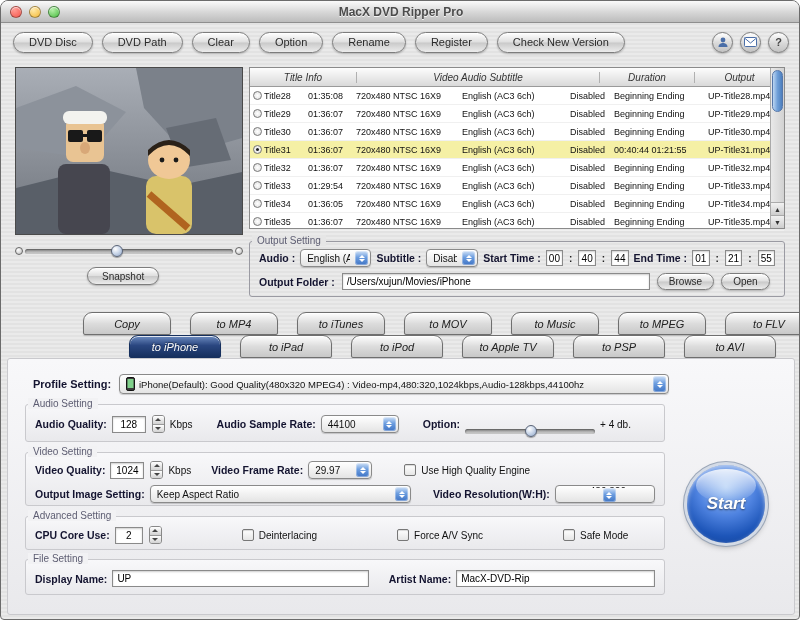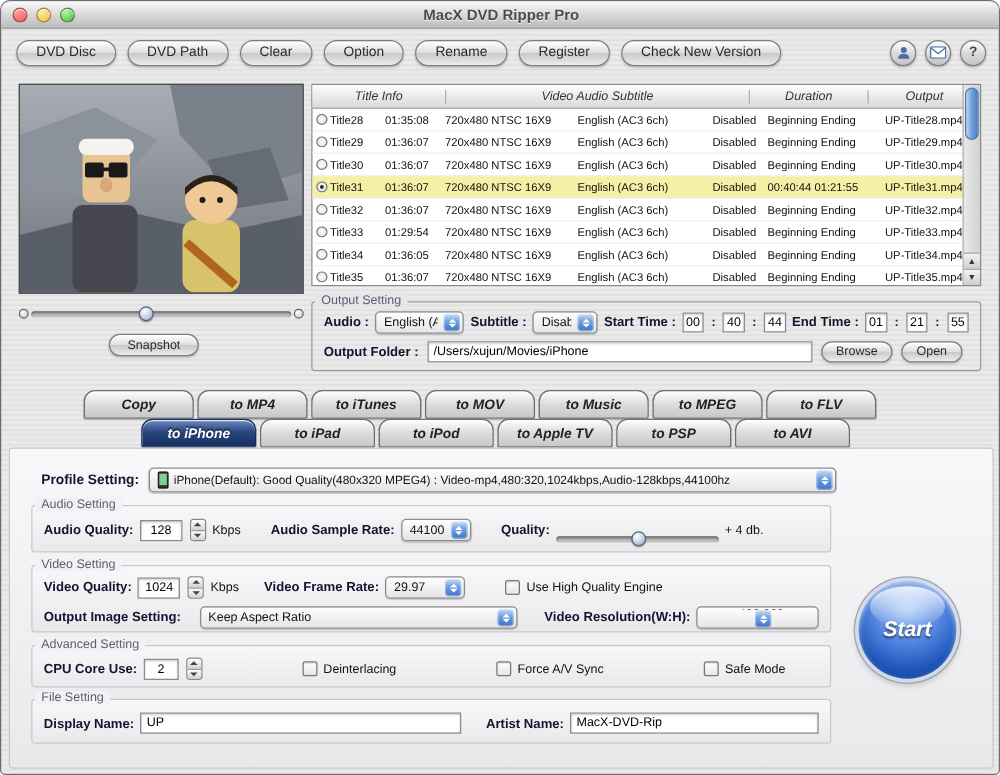--- a/index.html
+++ b/index.html
@@ -92,22 +92,22 @@
   .tbox{display:inline-flex;align-items:center;justify-content:center;width:21px;height:16px;border:1px solid #8a8a8a;box-sizing:border-box;
     background:#fff;box-shadow:inset 0 1px 2px rgba(0,0,0,.2);font-size:10px;}
   .colon{font-size:10px;font-weight:bold;color:#222;margin:0 1px;}
   .textinput{height:17px;border:1px solid #8a8a8a;box-sizing:border-box;background:#fff;box-shadow:inset 0 1px 2px rgba(0,0,0,.2);
     font-size:10px;font-family:"Liberation Sans",sans-serif;padding:0 4px;}
   .smallbtn{height:17px;padding:0 11px;font-size:10px;}
 
   
   .tabrow{position:absolute;display:flex;gap:3px;}
   .tab{width:88px;height:23px;display:flex;align-items:center;justify-content:center;box-sizing:border-box;
-    border:1px solid #6f6f6f;border-radius:9px 9px 2px 2px;font-size:11px;font-style:italic;font-weight:bold;color:#222;cursor:pointer;
-    background:linear-gradient(#fefefe,#dcdcdc 50%,#c8c8c8);box-shadow:0 1px 1px rgba(0,0,0,.2), inset 0 1px 0 rgba(255,255,255,.8);}
+    border:1px solid #6f6f6f;border-radius:9px 9px 2px 2px;font-size:11px;font-style:italic;font-weight:normal;color:#222;cursor:pointer;
+    background:linear-gradient(#fefefe,#dcdcdc 50%,#c8c8c8);box-shadow:0 1px 1px rgba(0,0,0,.2), inset 0 1px 0 rgba(255,255,255,.8);margin-left:16px;}
   .tabrow.r2 .tab{width:92px;}
   .tab.selected{background:linear-gradient(#6d8cc0,#2a4680 45%,#16305e);color:#fff;border-color:#16305e;text-shadow:0 -1px 1px rgba(0,0,0,.5);}
 
   .panel{left:6px;top:357px;width:788px;height:257px;background:linear-gradient(#f8f8fa,#e9e9ec);border:1px solid #c9c9cd;box-sizing:border-box;border-radius:3px;}
 
   
   .start{left:686px;top:464px;width:78px;height:78px;border-radius:50%;border:0;cursor:pointer;
     background:radial-gradient(circle at 50% 28%,#a6c8f5 0%,#4f83e0 42%,#1d55b8 72%,#0e3d92 100%);
     box-shadow:0 0 0 3px #d4dbe6, 0 0 0 4px #9aa6b8, 0 3px 7px rgba(0,0,0,.4), inset 0 2px 4px rgba(255,255,255,.55);
     color:#fff;font-size:17px;font-weight:bold;font-style:italic;display:flex;align-items:center;justify-content:center;
@@ -391,29 +391,29 @@
           <span>
             <i class="up"></i>
           </span>
           <span>
             <i class="dn"></i>
           </span>
         </span>
       <span class="val">Kbps</span>
       <span style="width:14px;"></span>
       <span class="lbl">Audio Sample Rate:</span>
-      <span class="combo" style="width:56px;">
+      <span class="combo" style="width:78px;">
         <span class="cval">44100</span>
         <span class="arrows">
             <i class="up"></i>
             <i class="dn"></i>
           </span>
       </span>
       <span style="width:14px;"></span>
-      <span class="lbl">Quality:</span>
+      <span class="lbl">Option:</span>
       <span class="hslider" style="position:relative;width:130px;">
         <span class="track" style="left:0;right:0;"></span>
         <span class="thumb" style="left:46%;"></span>
       </span>
       <span class="val">+ 4 db.</span>
     </div>
   </div>
 
   <div class="fs panel abs" style="left:24px;top:451px;width:640px;height:54px;">
     <span class="legend">Video Setting</span>
@@ -437,21 +437,21 @@
             <i class="up"></i>
             <i class="dn"></i>
           </span>
       </span>
       <span style="width:22px;"></span>
       <span class="checkbox"></span>
       <span class="val">Use High Quality Engine</span>
     </div>
     <div class="frow" style="margin-top:6px;">
       <span class="lbl">Output Image Setting:</span>
-      <span class="combo" style="width:272px;margin-left:10px;">
+      <span class="combo" style="width:272px;">
         <span class="cval">Keep Aspect Ratio</span>
         <span class="arrows">
             <i class="up"></i>
             <i class="dn"></i>
           </span>
       </span>
       <span style="width:12px;"></span>
       <span class="lbl">Video Resolution(W:H):</span>
       <span class="combo" style="width:104px;flex-direction:column;">
         <span class="cval">480:320</span>

